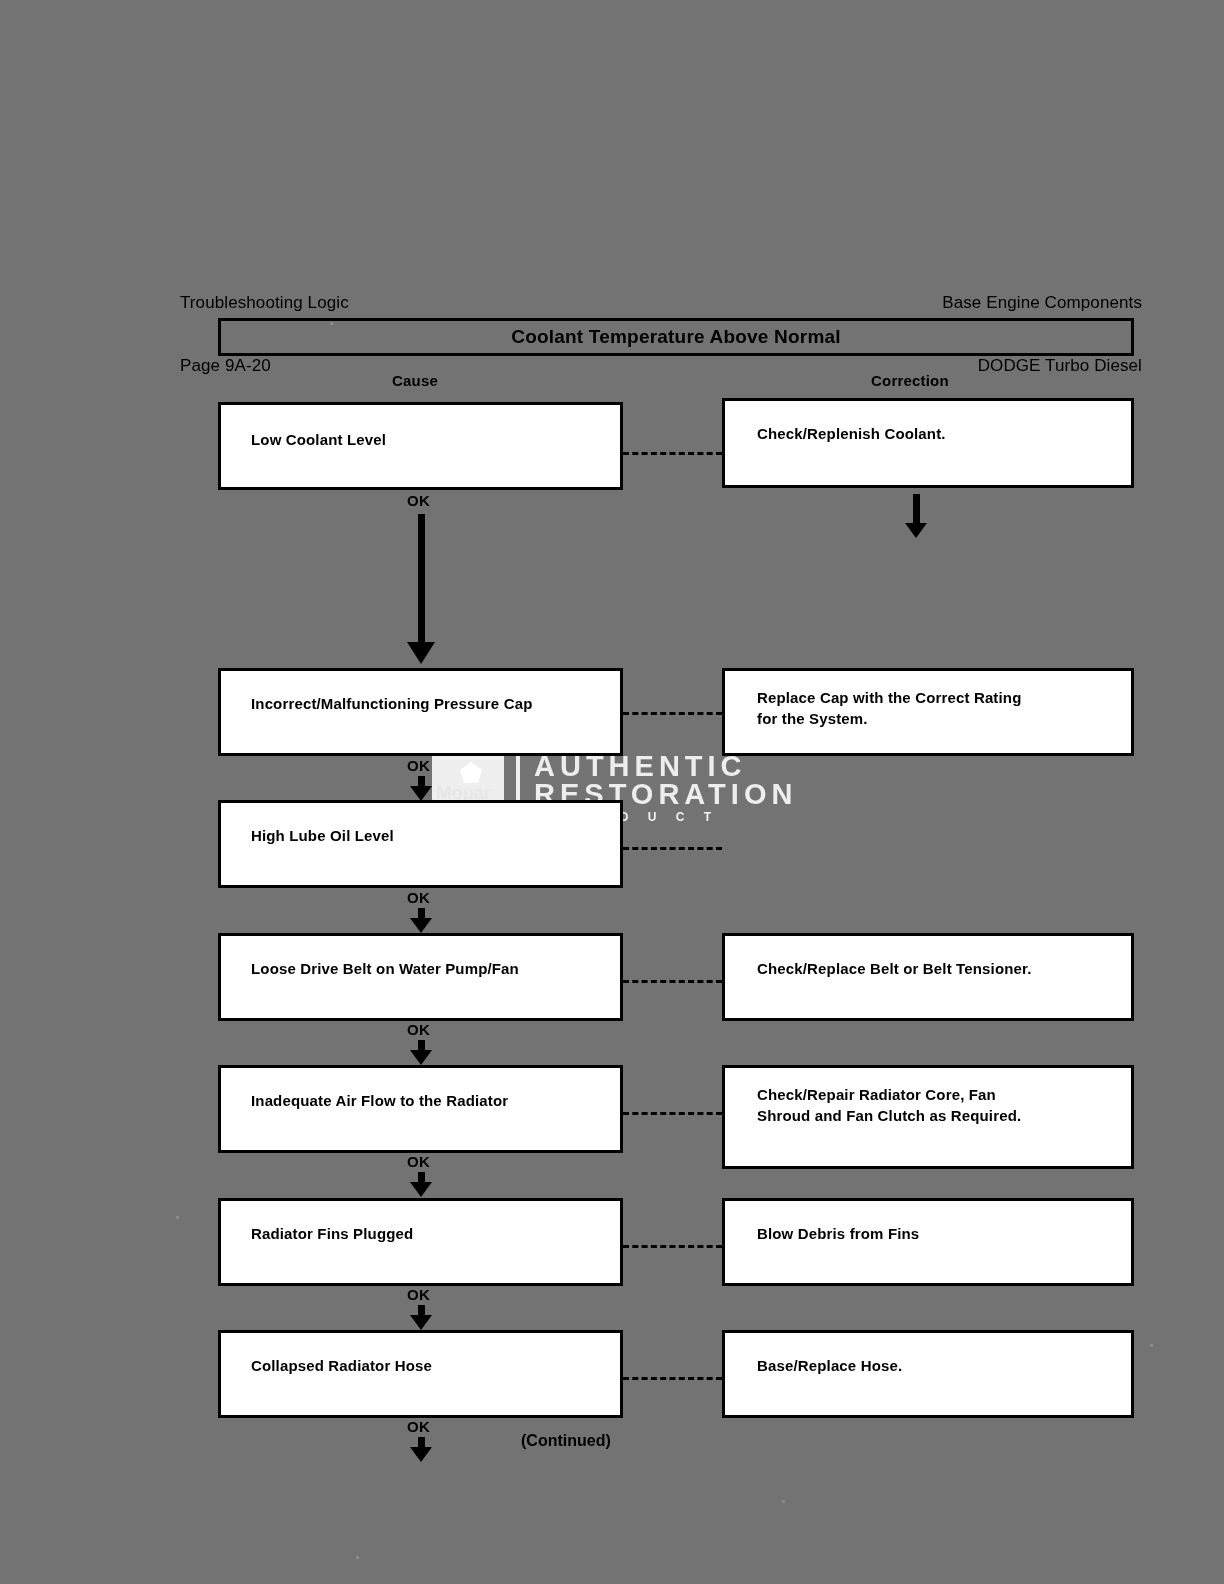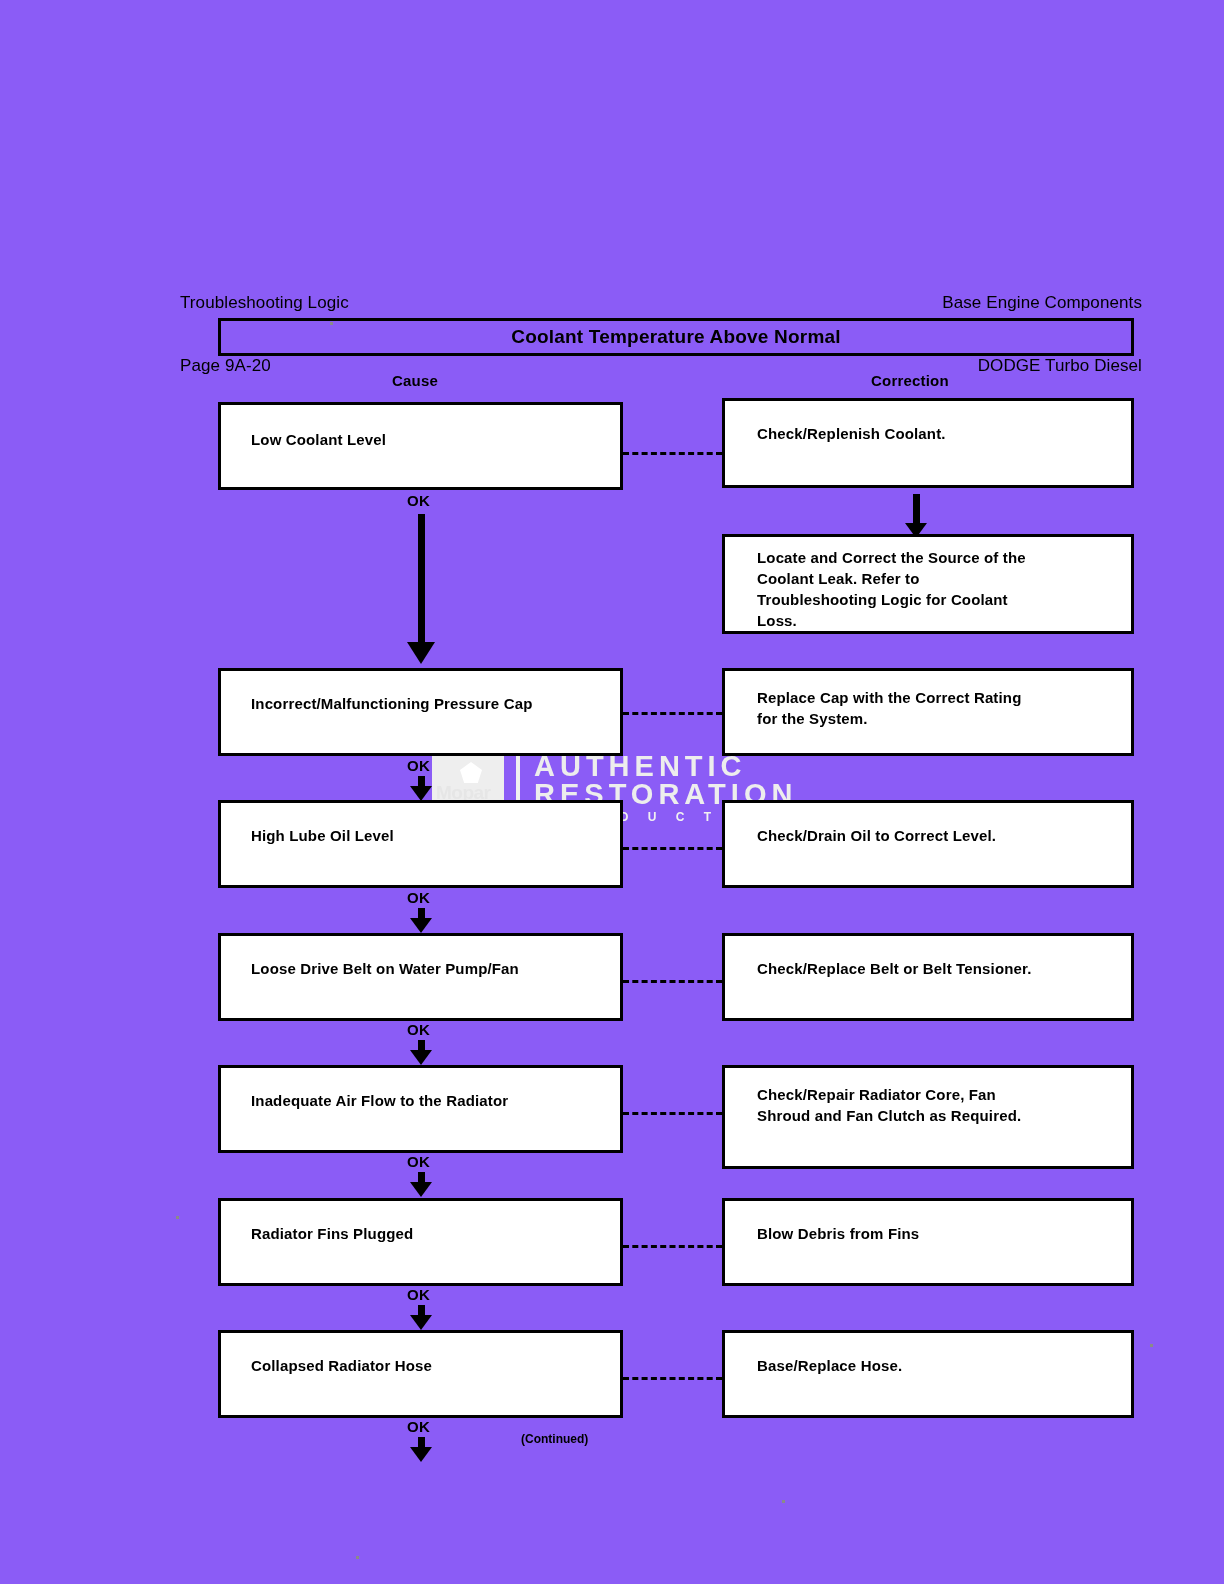--- a/index.html
+++ b/index.html
@@ -9,21 +9,21 @@
     background: #ffffff;
   }
   body {
     font-family: "Liberation Sans", sans-serif;
     color: #000000;
   }
   #page {
     position: relative;
     width: 1224px;
     height: 1584px;
-    background: #8b5cf6;
+    background: #737373;
     overflow: hidden;
   }
 
   
   .hdr {
     position: absolute;
     font-size: 17px;
     line-height: 21px;
     font-weight: 400;
     letter-spacing: 0.1px;
@@ -179,21 +179,21 @@
     position: absolute;
     font-size: 15px;
     font-weight: 700;
     letter-spacing: 0.3px;
   }
 
   #continued {
     position: absolute;
     left: 521px;
     top: 1432px;
-    font-size: 12px;
+    font-size: 16px;
     font-weight: 700;
   }
 
   
   .speck {
     position: absolute;
     width: 3px;
     height: 3px;
     background: #8a8a8a;
   }
@@ -236,26 +236,20 @@
   <div class="dotline" style="top:452px;"></div>
   <div class="fbox corr-box" style="top:398px;height:90px;">
     <div class="txt" style="top:22px;">Check/Replenish Coolant.</div>
   </div>
 
   <div class="arrow" style="left:905px;top:494px;height:44px;">
     <div class="shaft" style="height:29px;"></div>
     <div class="head" style="top:29px;"></div>
   </div>
 
-  <div class="fbox corr-box" style="top:534px;height:100px;">
-    <div class="txt" style="top:10px;">Locate and Correct the Source of the
-Coolant Leak. Refer to
-Troubleshooting Logic for Coolant
-Loss.</div>
-  </div>
 
   <div class="ok-label" style="left:407px;top:492px;">OK</div>
   <div class="arrow" style="left:410px;top:514px;height:150px;">
     <div class="shaft" style="height:130px;"></div>
     <div class="head" style="top:128px;border-left-width:14px;border-right-width:14px;border-top-width:22px;left:-3px;"></div>
   </div>
 
   <div class="fbox cause-box" style="top:668px;height:88px;">
     <div class="txt" style="top:22px;">Incorrect/Malfunctioning Pressure Cap</div>
   </div>
@@ -268,23 +262,20 @@
   <div class="ok-label" style="left:407px;top:757px;">OK</div>
   <div class="arrow" style="left:410px;top:776px;height:26px;">
     <div class="shaft" style="height:12px;"></div>
     <div class="head" style="top:10px;"></div>
   </div>
 
   <div class="fbox cause-box" style="top:800px;height:88px;">
     <div class="txt" style="top:22px;">High Lube Oil Level</div>
   </div>
   <div class="dotline" style="top:847px;"></div>
-  <div class="fbox corr-box" style="top:800px;height:88px;">
-    <div class="txt" style="top:22px;">Check/Drain Oil to Correct Level.</div>
-  </div>
 
   <div class="ok-label" style="left:407px;top:889px;">OK</div>
   <div class="arrow" style="left:410px;top:908px;height:26px;">
     <div class="shaft" style="height:12px;"></div>
     <div class="head" style="top:10px;"></div>
   </div>
 
   <div class="fbox cause-box" style="top:933px;height:88px;">
     <div class="txt" style="top:22px;">Loose Drive Belt on Water Pump/Fan</div>
   </div>

